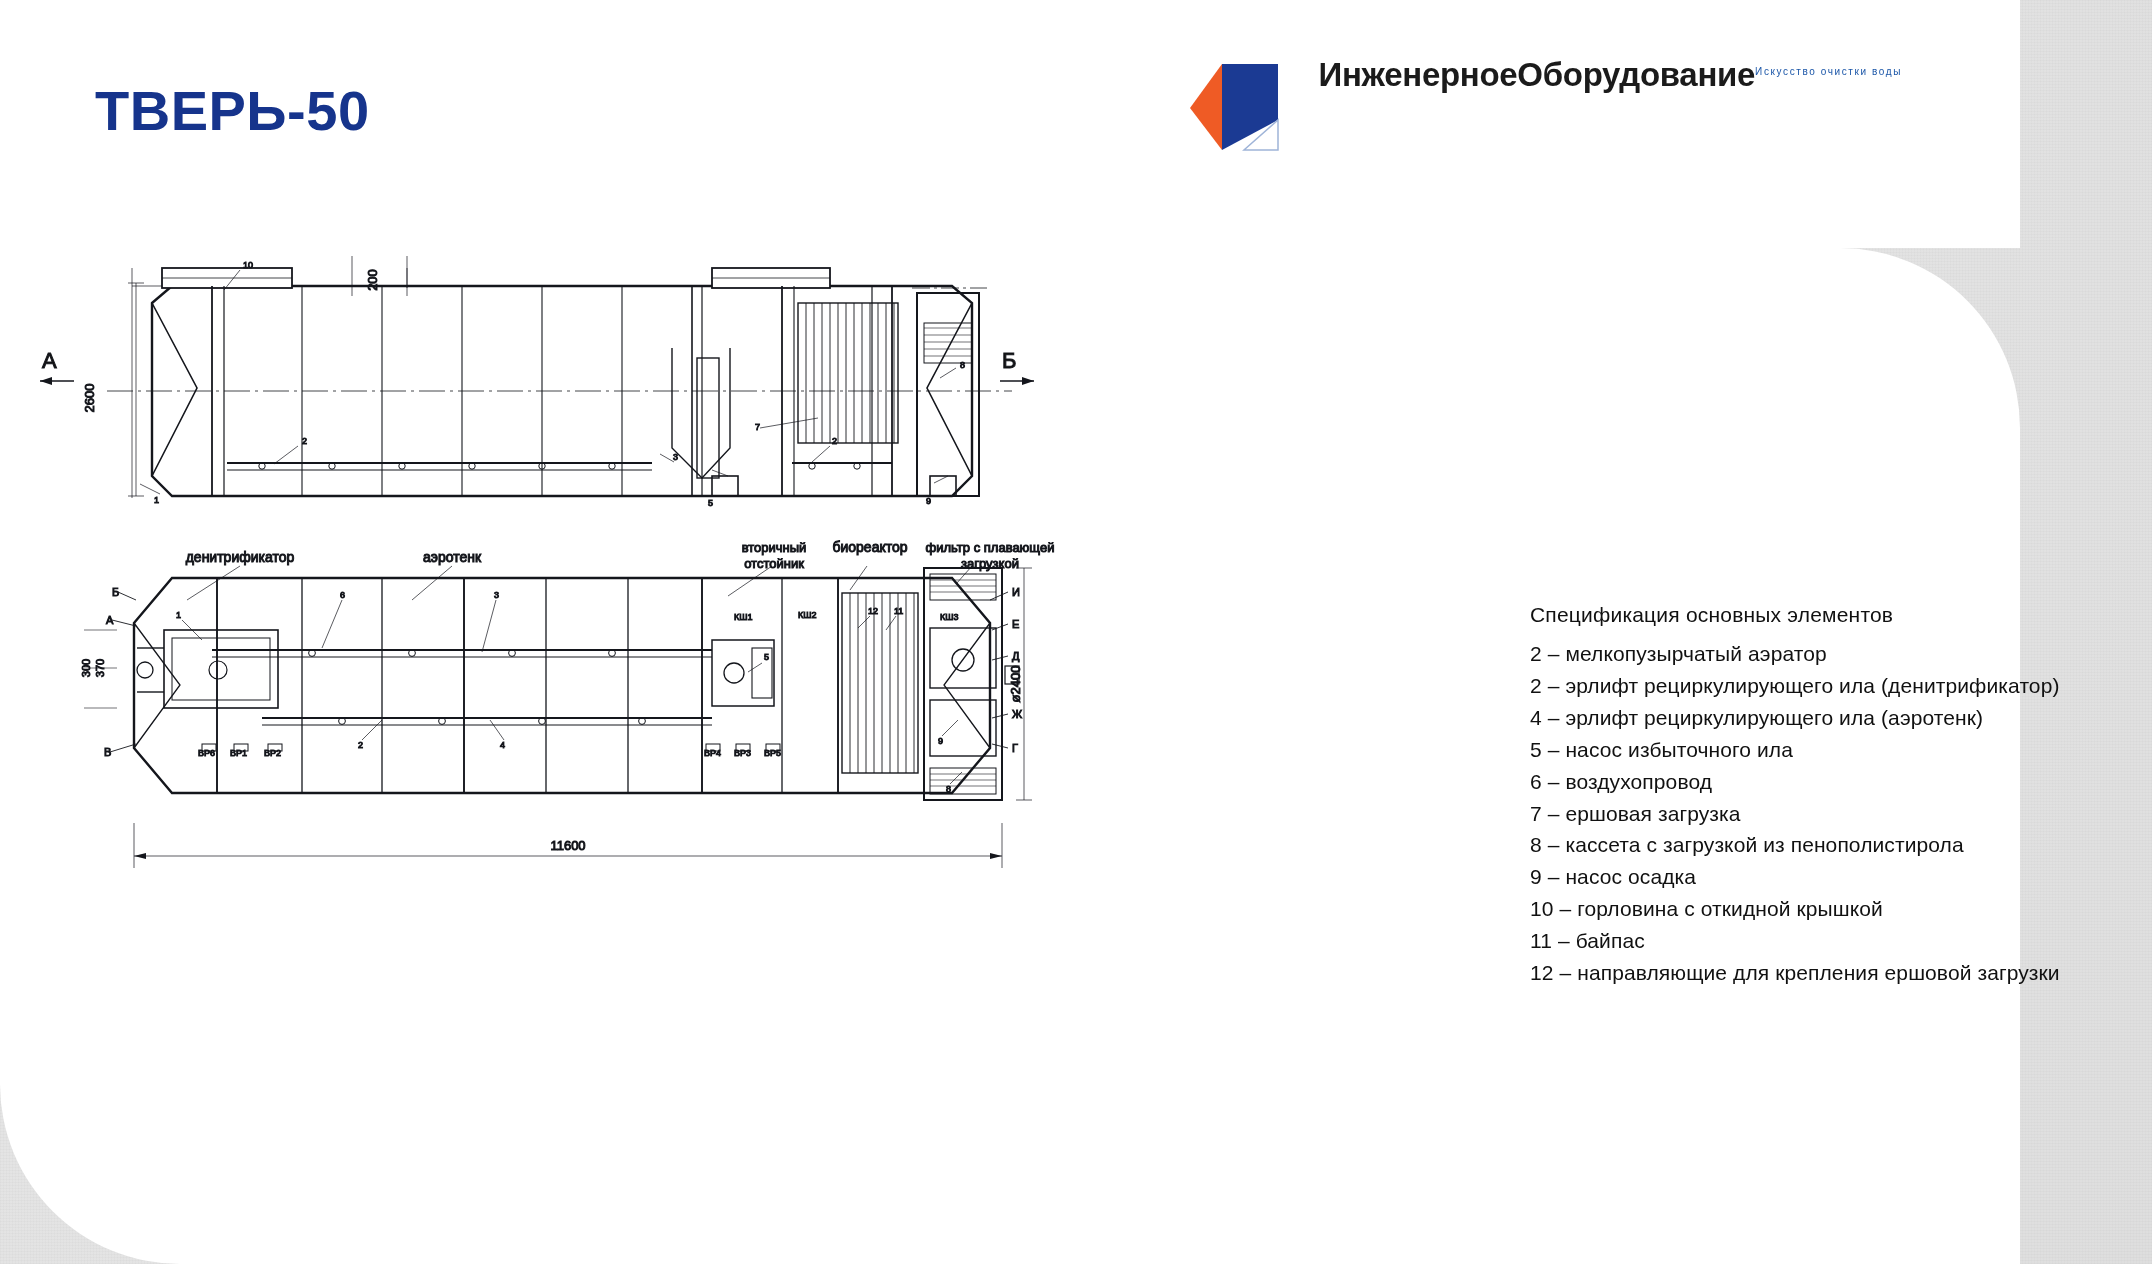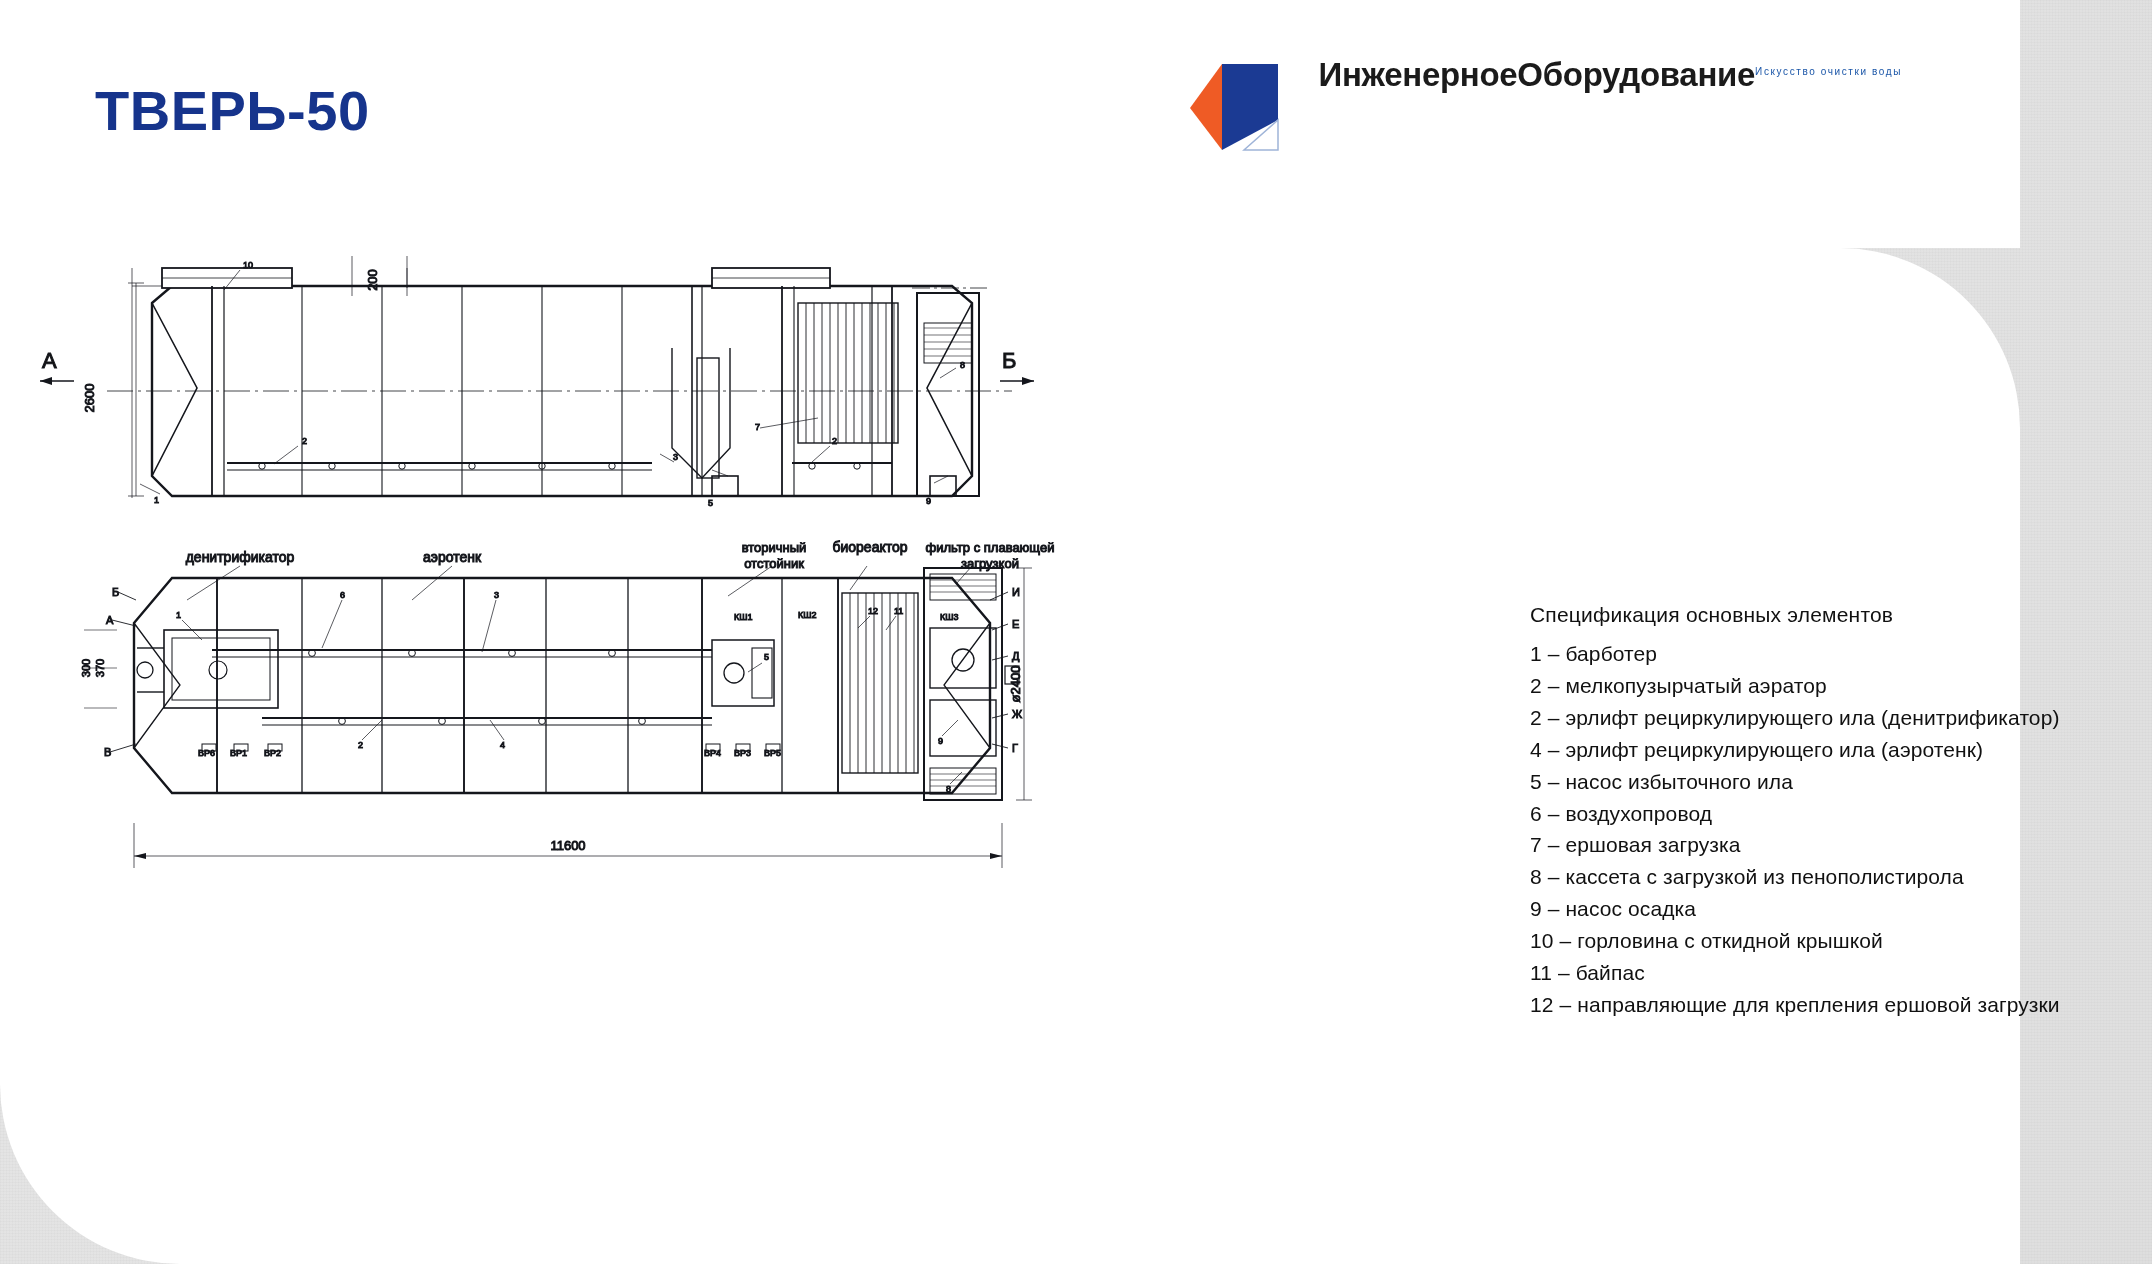--- a/index.html
+++ b/index.html
@@ -86,21 +86,20 @@
     <div class="logo-text">
       <div class="logo-l1">Инженерное</div>
       <div class="logo-l2">Оборудование</div>
       <div class="logo-l3">Искусство очистки воды</div>
     </div>
   </div>
 </div>
 
 <div class="spec">
   <div class="spec-title">Спецификация основных элементов</div>
-  <div class="spec-item">1 – барботер</div>
   <div class="spec-item">2 – мелкопузырчатый аэратор</div>
   <div class="spec-item">2 – эрлифт рециркулирующего ила (денитрификатор)</div>
   <div class="spec-item">4 – эрлифт рециркулирующего ила (аэротенк)</div>
   <div class="spec-item">5 – насос избыточного ила</div>
   <div class="spec-item">6 – воздухопровод</div>
   <div class="spec-item">7 – ершовая загрузка</div>
   <div class="spec-item">8 – кассета с загрузкой из пенополистирола</div>
   <div class="spec-item">9 – насос осадка</div>
   <div class="spec-item">10 – горловина с откидной крышкой</div>
   <div class="spec-item">11 – байпас</div>

